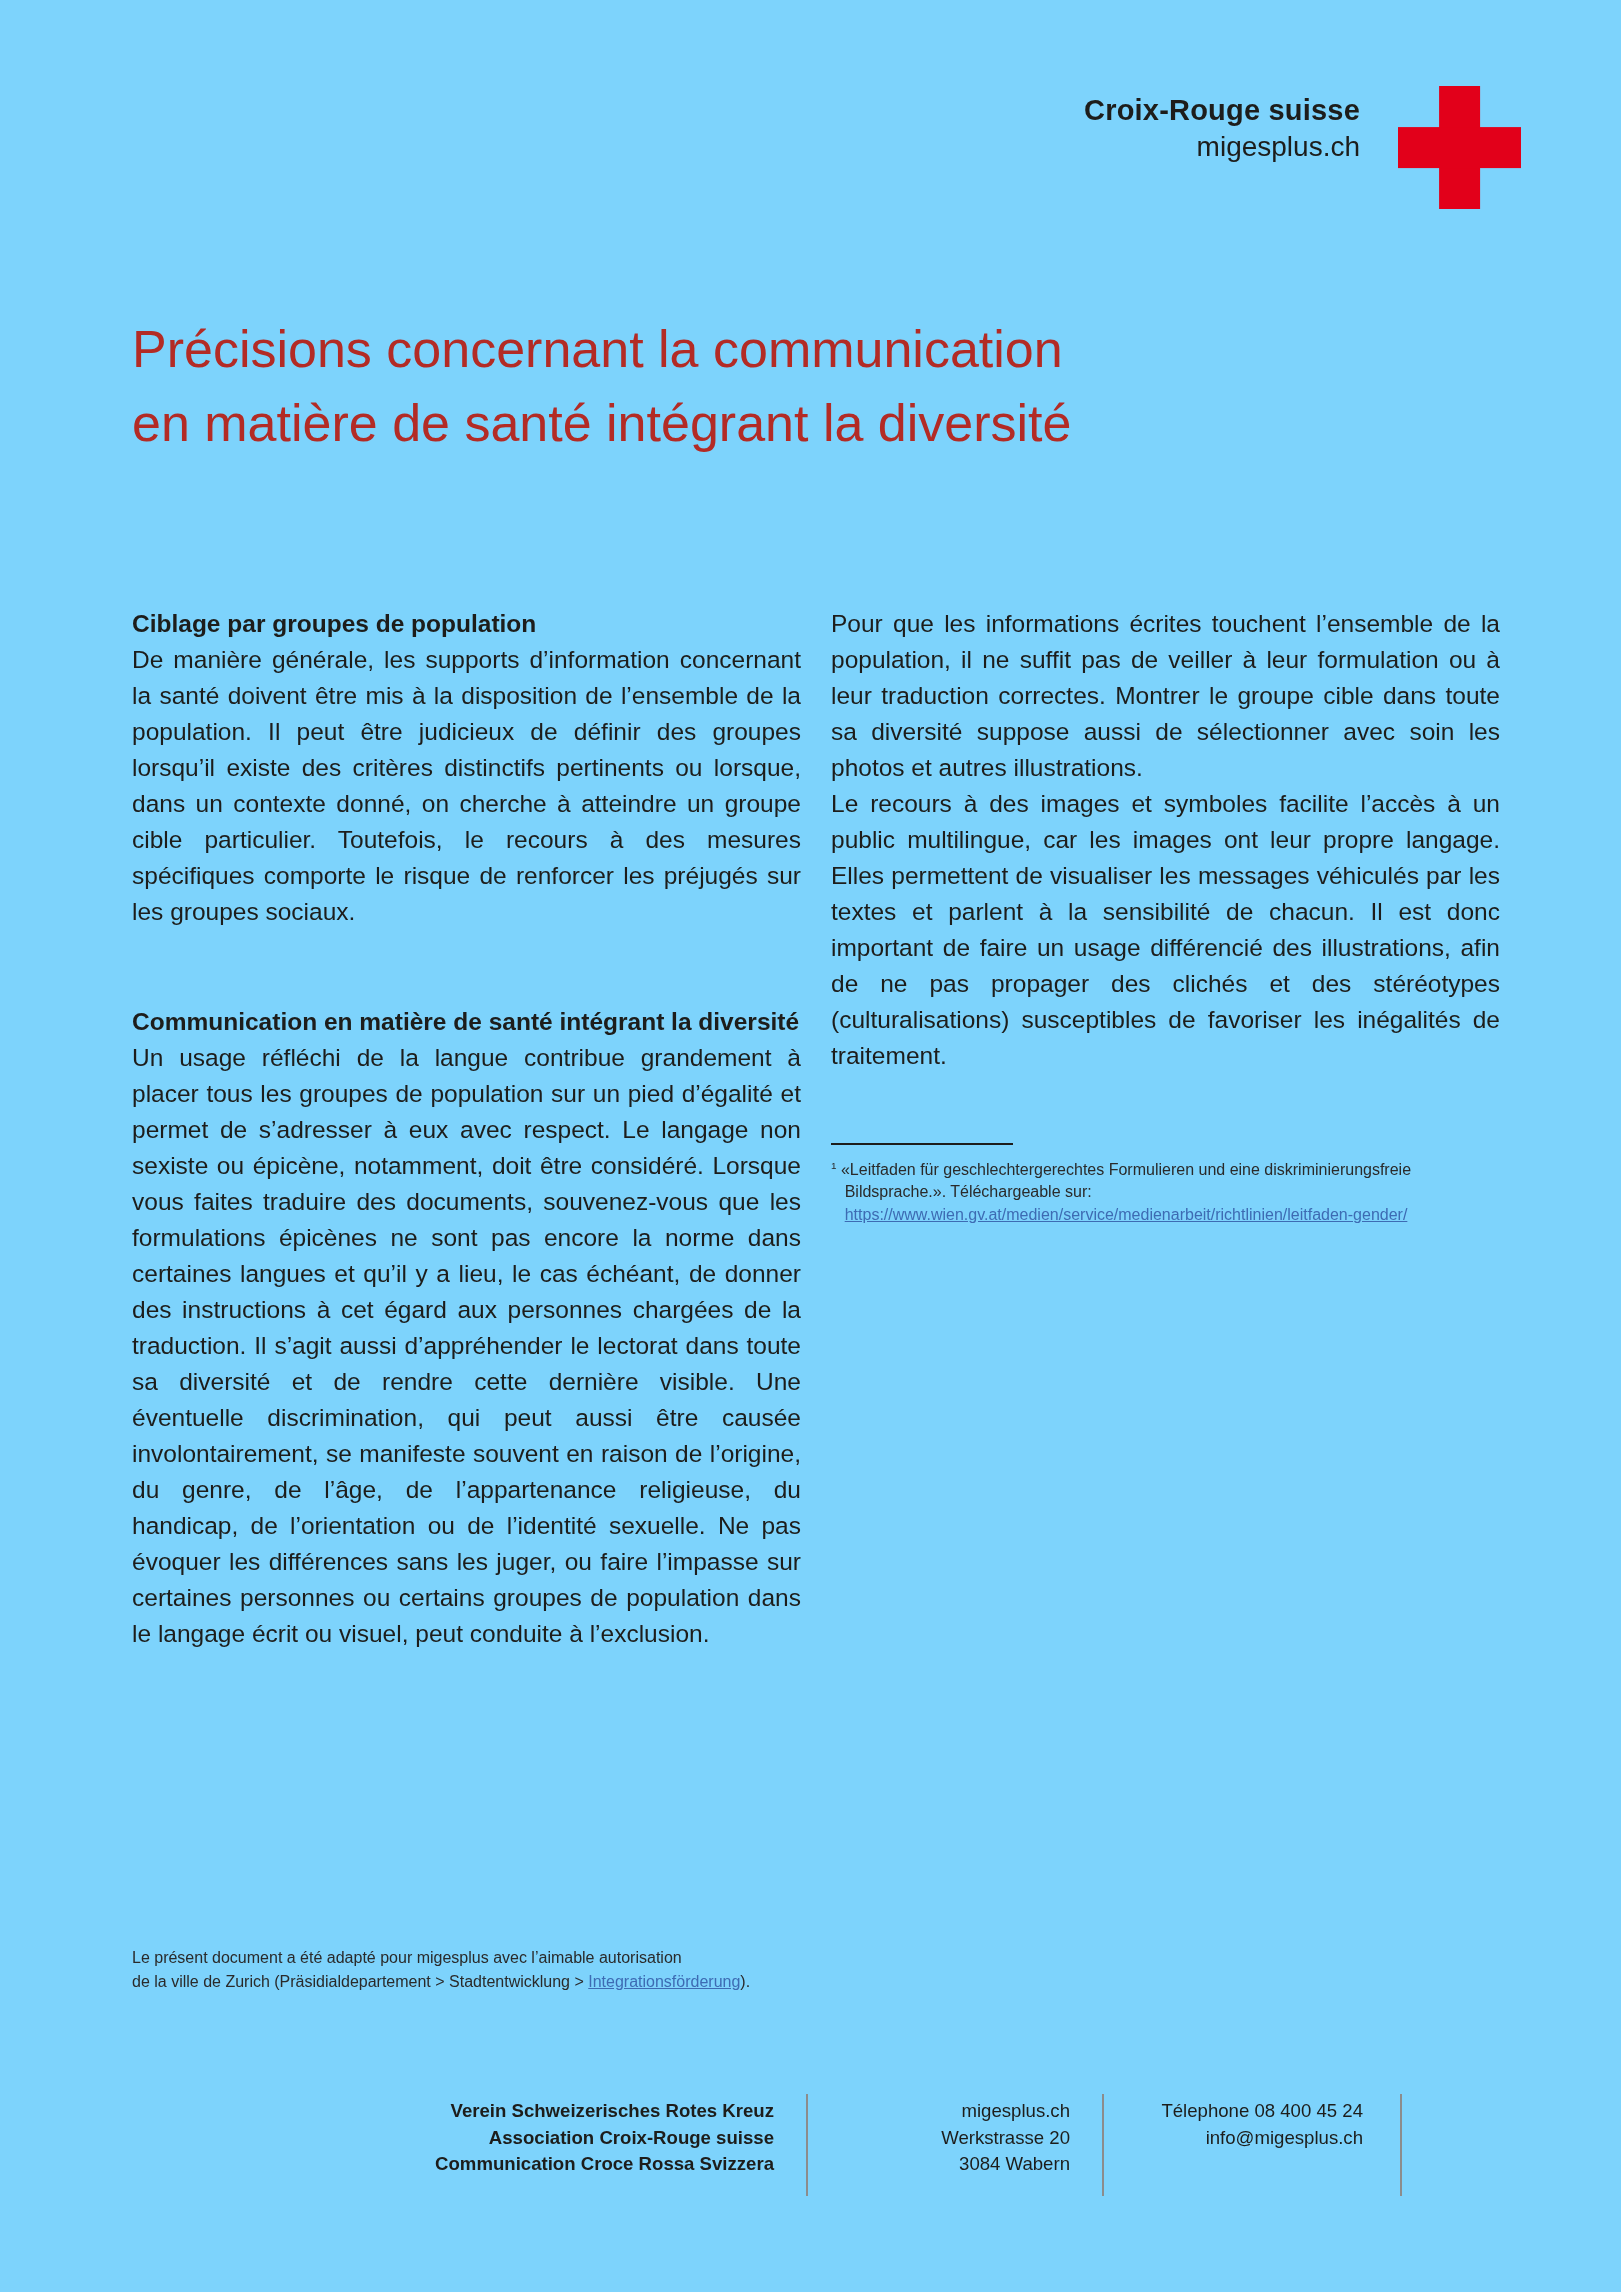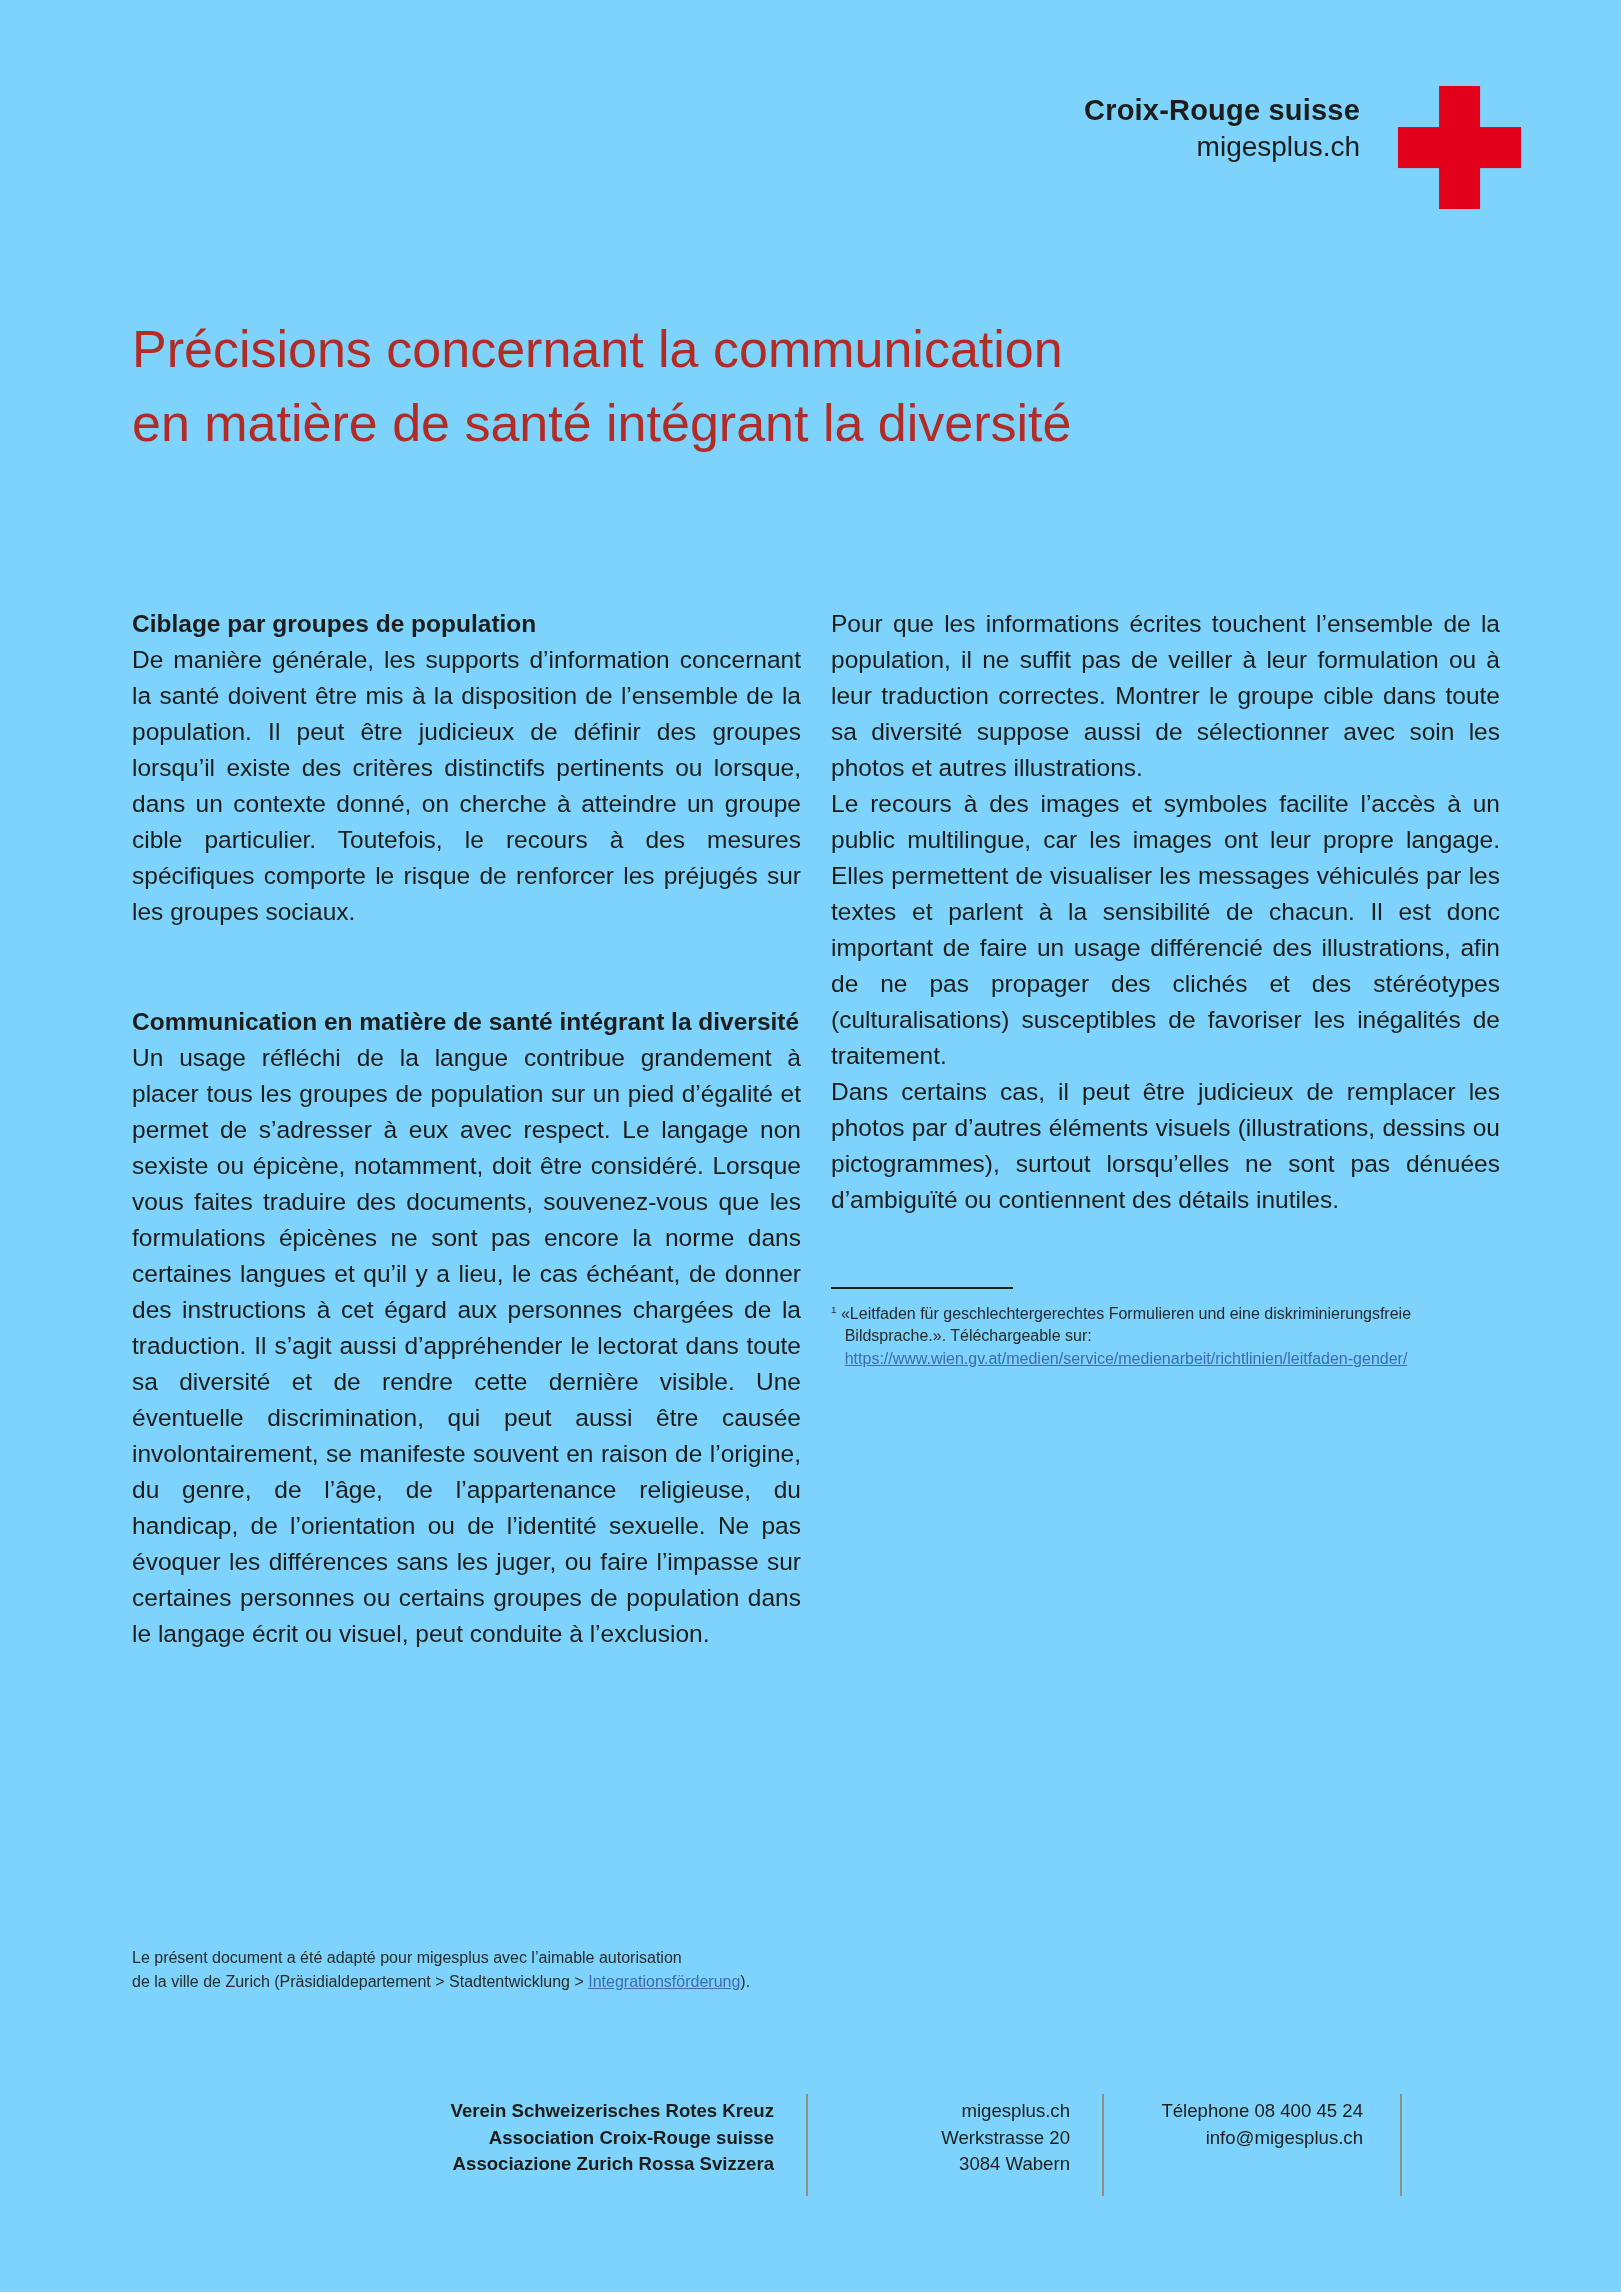--- a/index.html
+++ b/index.html
@@ -69,38 +69,37 @@
     <section class="sec2">
       <h2>Communication en matière de santé intégrant la diversité</h2>
       <p>Un usage réfléchi de la langue contribue grandement à placer tous les groupes de population sur un pied d’égalité et permet de s’adresser à eux avec respect. Le langage non sexiste ou épicène, notamment, doit être considéré. Lorsque vous faites traduire des documents, souvenez-vous que les formulations épicènes ne sont pas encore la norme dans certaines langues et qu’il y a lieu, le cas échéant, de donner des instructions à cet égard aux personnes chargées de la traduction. Il s’agit aussi d’appréhender le lectorat dans toute sa diversité et de rendre cette dernière visible. Une éventuelle discrimination, qui peut aussi être causée involontairement, se manifeste souvent en raison de l’origine, du genre, de l’âge, de l’appartenance religieuse, du handicap, de l’orientation ou de l’identité sexuelle. Ne pas évoquer les différences sans les juger, ou faire l’impasse sur certaines personnes ou certains groupes de population dans le langage écrit ou visuel, peut conduite à l’exclusion.</p>
     </section>
   </div>
 
   <div class="col col-right">
     <section>
       <p>Pour que les informations écrites touchent l’ensemble de la population, il ne suffit pas de veiller à leur formulation ou à leur traduction correctes. Montrer le groupe cible dans toute sa diversité suppose aussi de sélectionner avec soin les photos et autres illustrations.</p>
       <p>Le recours à des images et symboles facilite l’accès à un public multilingue, car les images ont leur propre langage. Elles permettent de visualiser les messages véhiculés par les textes et parlent à la sensibilité de chacun. Il est donc important de faire un usage différencié des illustrations, afin de ne pas propager des clichés et des stéréotypes (culturalisations) susceptibles de favoriser les inégalités de traitement.</p>
-      <p>Dans certains cas, il peut être judicieux de remplacer les photos par d’autres éléments visuels (illustrations, dessins ou pictogrammes), surtout lorsqu’elles ne sont pas dénuées d’ambiguïté ou contiennent des détails inutiles.</p>
     </section>
 
     <div class="footnote-rule"></div>
     <div class="footnote"><sup>1</sup><span> «Leitfaden für geschlechtergerechtes Formulieren und eine diskriminierungsfreie Bildsprache.». Téléchargeable sur:</span><br>
       <a href="#">https://www.wien.gv.at/medien/service/medienarbeit/richtlinien/leitfaden-gender/</a>
     </div>
   </div>
 
   <div class="adapt-note">
     <div>Le présent document a été adapté pour migesplus avec l’aimable autorisation</div>
     <div><span>de la ville de Zurich (Präsidialdepartement &gt; Stadtentwicklung &gt; </span><a href="#">Integrationsförderung</a><span>).</span></div>
   </div>
 
   <div class="footer-col footer-org">
     <div>Verein Schweizerisches Rotes Kreuz</div>
     <div>Association Croix-Rouge suisse</div>
-    <div>Associazione Zurich Rossa Svizzera</div>
+    <div>Communication Croce Rossa Svizzera</div>
   </div>
   <div class="vrule vrule-1"></div>
   <div class="footer-col footer-addr">
     <div>migesplus.ch</div>
     <div>Werkstrasse 20</div>
     <div>3084 Wabern</div>
   </div>
   <div class="vrule vrule-2"></div>
   <div class="footer-col footer-contact">
     <div>Télephone 08 400 45 24</div>

